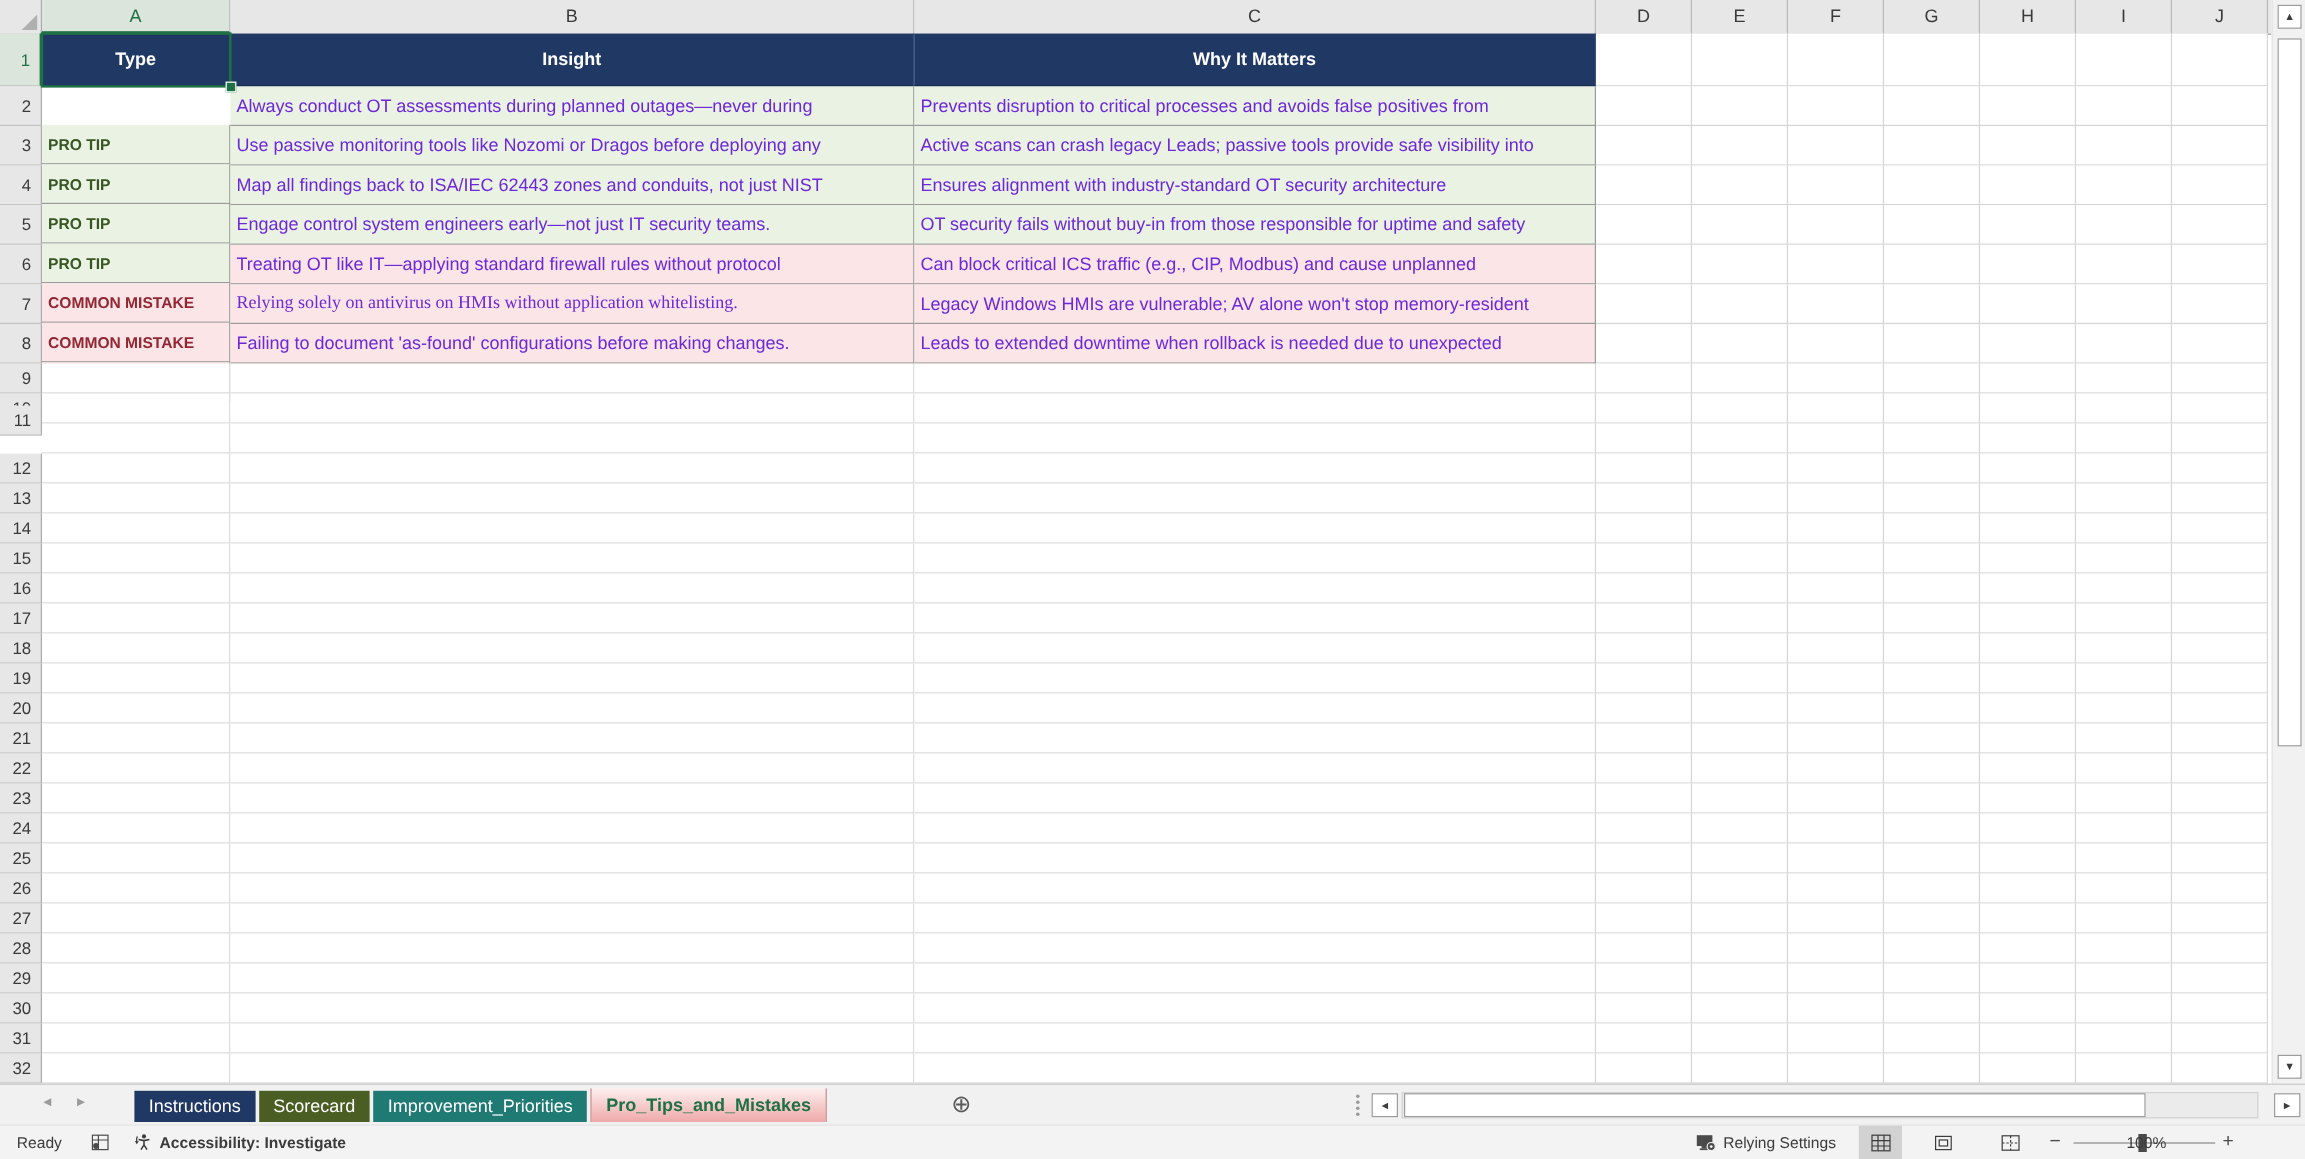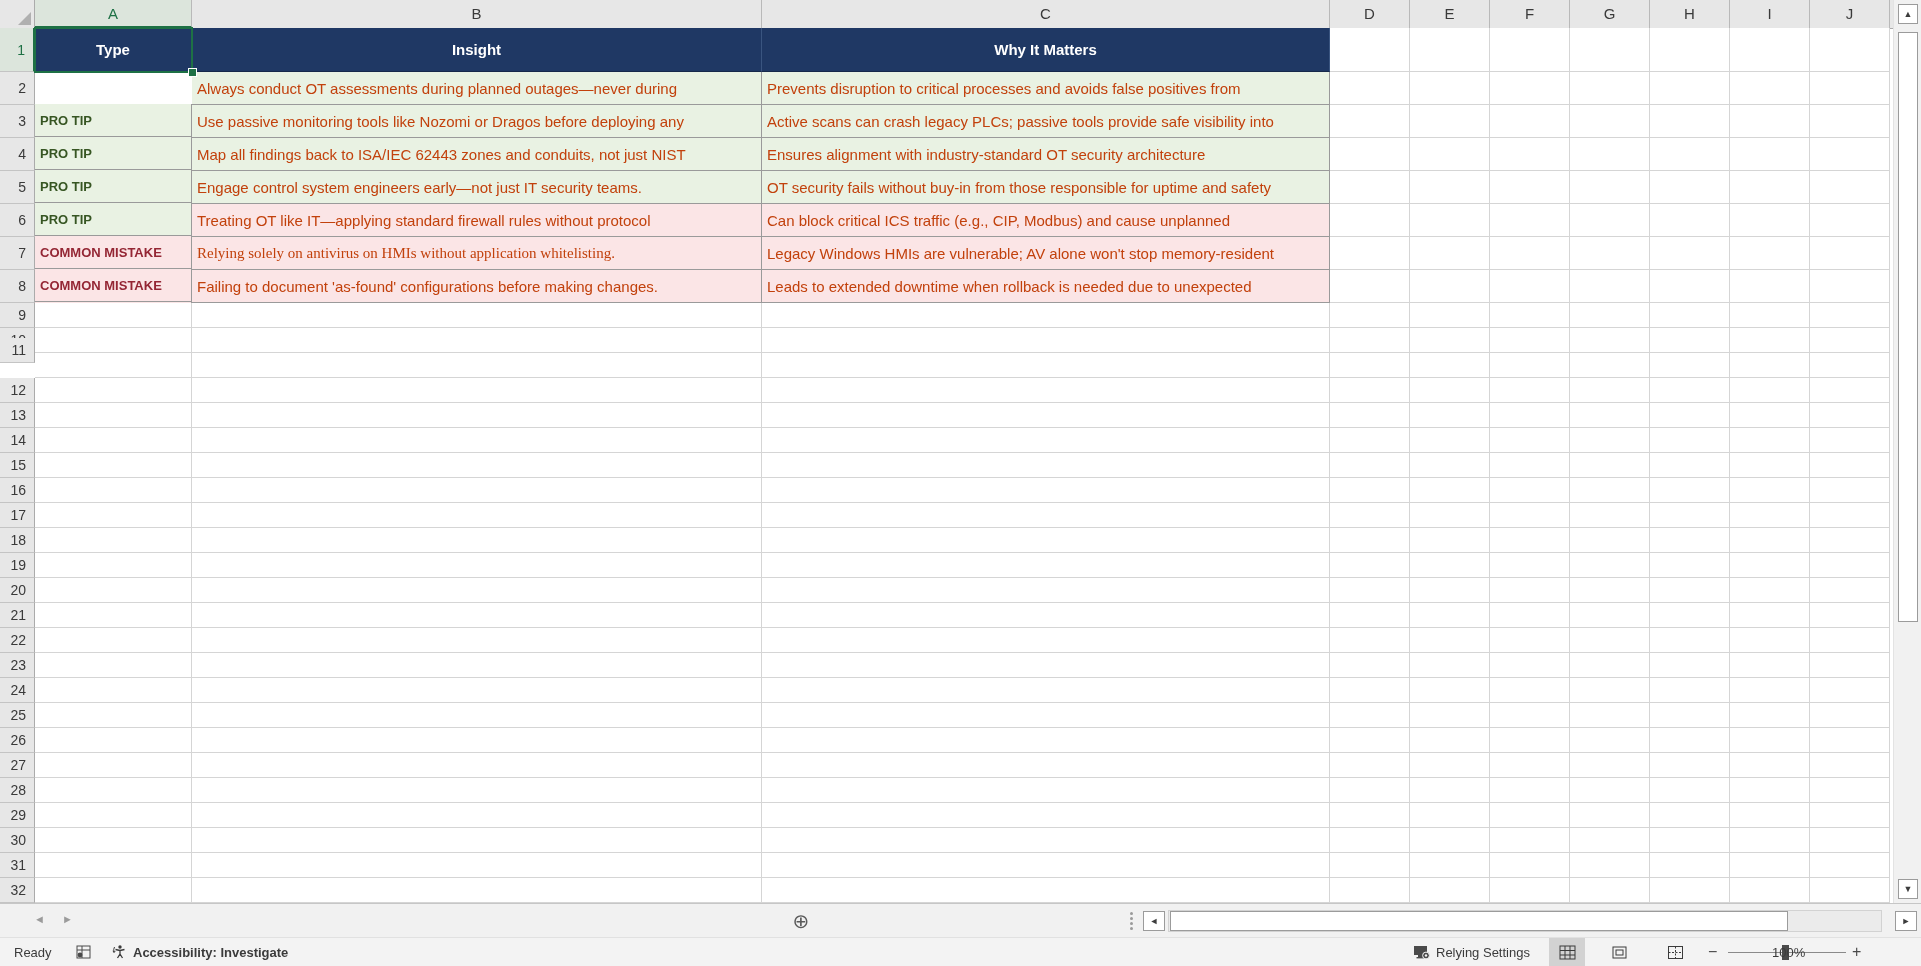--- a/index.html
+++ b/index.html
@@ -16,21 +16,21 @@
           border-bottom:1px solid #C4C4C4;border-right:1px solid #ABABAB;color:#3A3A3A;
           font-size:14px;text-align:right;padding-right:8px;display:flex;align-items:center;justify-content:flex-end;cursor:pointer;}
   .rowhdr.sel{background:#DCE5DC;color:#1E7145;border-right:2px solid #1E7145;}
   
   .cell{position:absolute;box-sizing:border-box;overflow:hidden;white-space:nowrap;background:#fff;
         border-right:1px solid #D5D5D5;border-bottom:1px solid #D5D5D5;display:flex;align-items:center;cursor:cell;}
   .cell.tbl{border-right:1px solid #9A9A9A;border-bottom:1px solid #9A9A9A;}
   .cell.hdrc{font-weight:bold;color:#fff;font-size:15px;justify-content:center;
              border-right:1px solid #3A5580;border-bottom:1px solid #16294A;}
   .cell.typec{font-weight:bold;font-size:13px;padding-left:5px;margin-top:32px;}
-  .cell.bodyc{font-size:15px;padding-left:5px;color:#c2410c;}
+  .cell.bodyc{font-size:15px;padding-left:5px;color:#6d28d9;}
   #selbox{position:absolute;border:2px solid #1E7145;box-sizing:border-box;pointer-events:none;}
   #selhandle{position:absolute;width:7px;height:7px;background:#1E7145;border:1px solid #fff;box-sizing:content-box;}
   
   #vscroll{position:absolute;left:1893px;top:0;width:28px;height:903px;background:#F1F1F1;border-left:1px solid #E3E3E3;box-sizing:border-box;}
   .sbtn{position:absolute;background:#FFF;border:1px solid #9B9B9B;box-sizing:border-box;color:#3C3C3C;
         display:flex;align-items:center;justify-content:center;font-size:9px;cursor:pointer;}
   #vthumb{position:absolute;left:4px;top:32px;width:20px;height:590px;background:#FFF;border:1px solid #9B9B9B;box-sizing:border-box;cursor:grab;}
   
   #tabbar{position:absolute;left:0;top:903px;width:1921px;height:34px;background:#F1F1F1;border-top:1px solid #C6C6C6;box-sizing:border-box;}
   .navarrow{position:absolute;top:9px;font-size:11px;color:#9B9B9B;cursor:pointer;}
@@ -133,21 +133,21 @@
       <div class="cell tbl bodyc" style="left: 762px; top: 72px; width: 568px; height: 33px; background: rgb(233, 242, 227);">Prevents disruption to critical processes and avoids false positives from</div>
       <div class="cell" style="left: 1330px; top: 72px; width: 80px; height: 33px;"></div>
       <div class="cell" style="left: 1410px; top: 72px; width: 80px; height: 33px;"></div>
       <div class="cell" style="left: 1490px; top: 72px; width: 80px; height: 33px;"></div>
       <div class="cell" style="left: 1570px; top: 72px; width: 80px; height: 33px;"></div>
       <div class="cell" style="left: 1650px; top: 72px; width: 80px; height: 33px;"></div>
       <div class="cell" style="left: 1730px; top: 72px; width: 80px; height: 33px;"></div>
       <div class="cell" style="left: 1810px; top: 72px; width: 80px; height: 33px;"></div>
       <div class="cell tbl typec" style="left: 35px; top: 105px; width: 157px; height: 33px; background: rgb(233, 242, 227); color: rgb(55, 86, 35);">PRO TIP</div>
       <div class="cell tbl bodyc" style="left: 192px; top: 105px; width: 570px; height: 33px; background: rgb(233, 242, 227);">Use passive monitoring tools like Nozomi or Dragos before deploying any</div>
-      <div class="cell tbl bodyc" style="left: 762px; top: 105px; width: 568px; height: 33px; background: rgb(233, 242, 227);">Active scans can crash legacy PLCs; passive tools provide safe visibility into</div>
+      <div class="cell tbl bodyc" style="left: 762px; top: 105px; width: 568px; height: 33px; background: rgb(233, 242, 227);">Active scans can crash legacy Leads; passive tools provide safe visibility into</div>
       <div class="cell" style="left: 1330px; top: 105px; width: 80px; height: 33px;"></div>
       <div class="cell" style="left: 1410px; top: 105px; width: 80px; height: 33px;"></div>
       <div class="cell" style="left: 1490px; top: 105px; width: 80px; height: 33px;"></div>
       <div class="cell" style="left: 1570px; top: 105px; width: 80px; height: 33px;"></div>
       <div class="cell" style="left: 1650px; top: 105px; width: 80px; height: 33px;"></div>
       <div class="cell" style="left: 1730px; top: 105px; width: 80px; height: 33px;"></div>
       <div class="cell" style="left: 1810px; top: 105px; width: 80px; height: 33px;"></div>
       <div class="cell tbl typec" style="left: 35px; top: 138px; width: 157px; height: 33px; background: rgb(233, 242, 227); color: rgb(55, 86, 35);">PRO TIP</div>
       <div class="cell tbl bodyc" style="left: 192px; top: 138px; width: 570px; height: 33px; background: rgb(233, 242, 227);">Map all findings back to ISA/IEC 62443 zones and conduits, not just NIST</div>
       <div class="cell tbl bodyc" style="left: 762px; top: 138px; width: 568px; height: 33px; background: rgb(233, 242, 227);">Ensures alignment with industry-standard OT security architecture</div>
@@ -444,20 +444,26 @@
 
   <div id="vscroll">
     <div class="sbtn" style="left:4px;top:4px;width:20px;height:20px;">▲</div>
     <div id="vthumb"></div>
     <div class="sbtn" style="left:4px;top:879px;width:20px;height:20px;">▼</div>
   </div>
 
   <div id="tabbar">
     <div class="navarrow" style="left:34px;">◄</div>
     <div class="navarrow" style="left:62px;">►</div>
+    <div id="tabs">
+        <div class="tab" style="background: rgb(31, 56, 100);">Instructions</div>
+        <div class="tab" style="background: rgb(74, 93, 35);">Scorecard</div>
+        <div class="tab" style="background: rgb(30, 122, 115);">Improvement_Priorities</div>
+        <div class="tab active">Pro_Tips_and_Mistakes</div>
+      </div>
     <div id="addsheet">⊕</div>
     <div id="tabgrip">
         <i></i>
         <i></i>
         <i></i>
         <i></i>
       </div>
     <div id="hscroll-track"></div>
     <div id="hthumb"></div>
     <div class="sbtn" style="left:1143px;top:7px;width:22px;height:20px;">◄</div>

